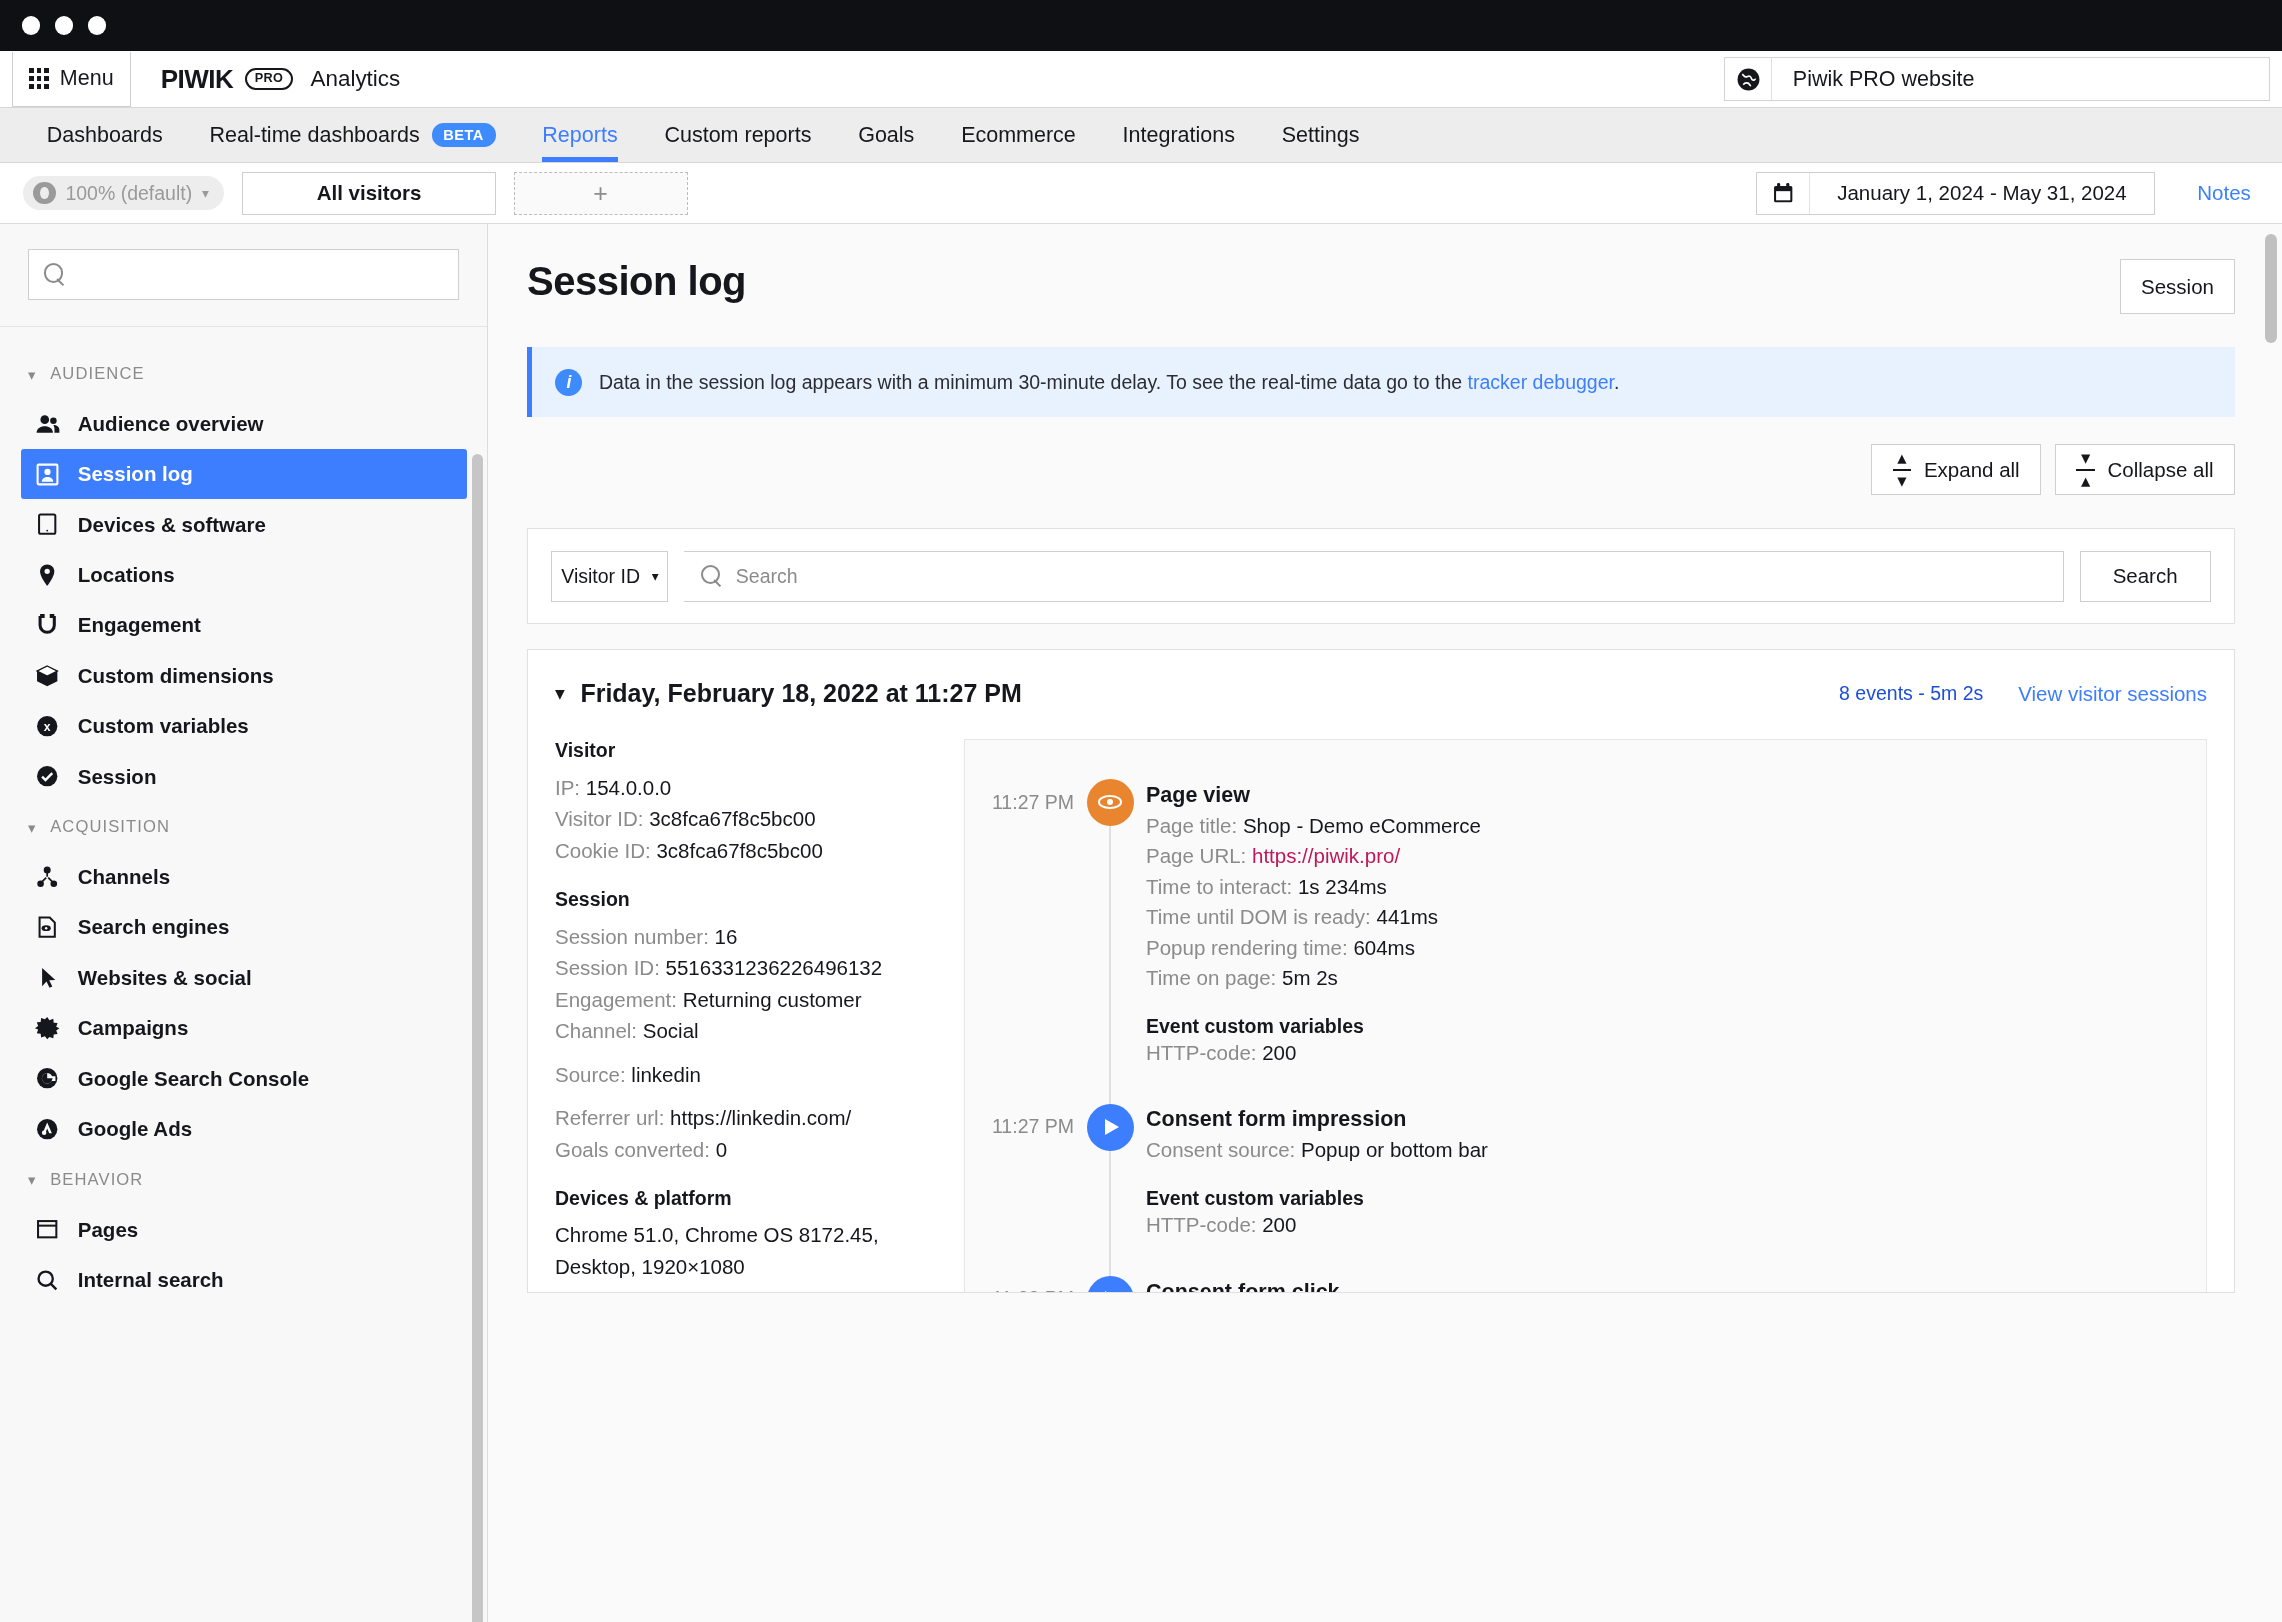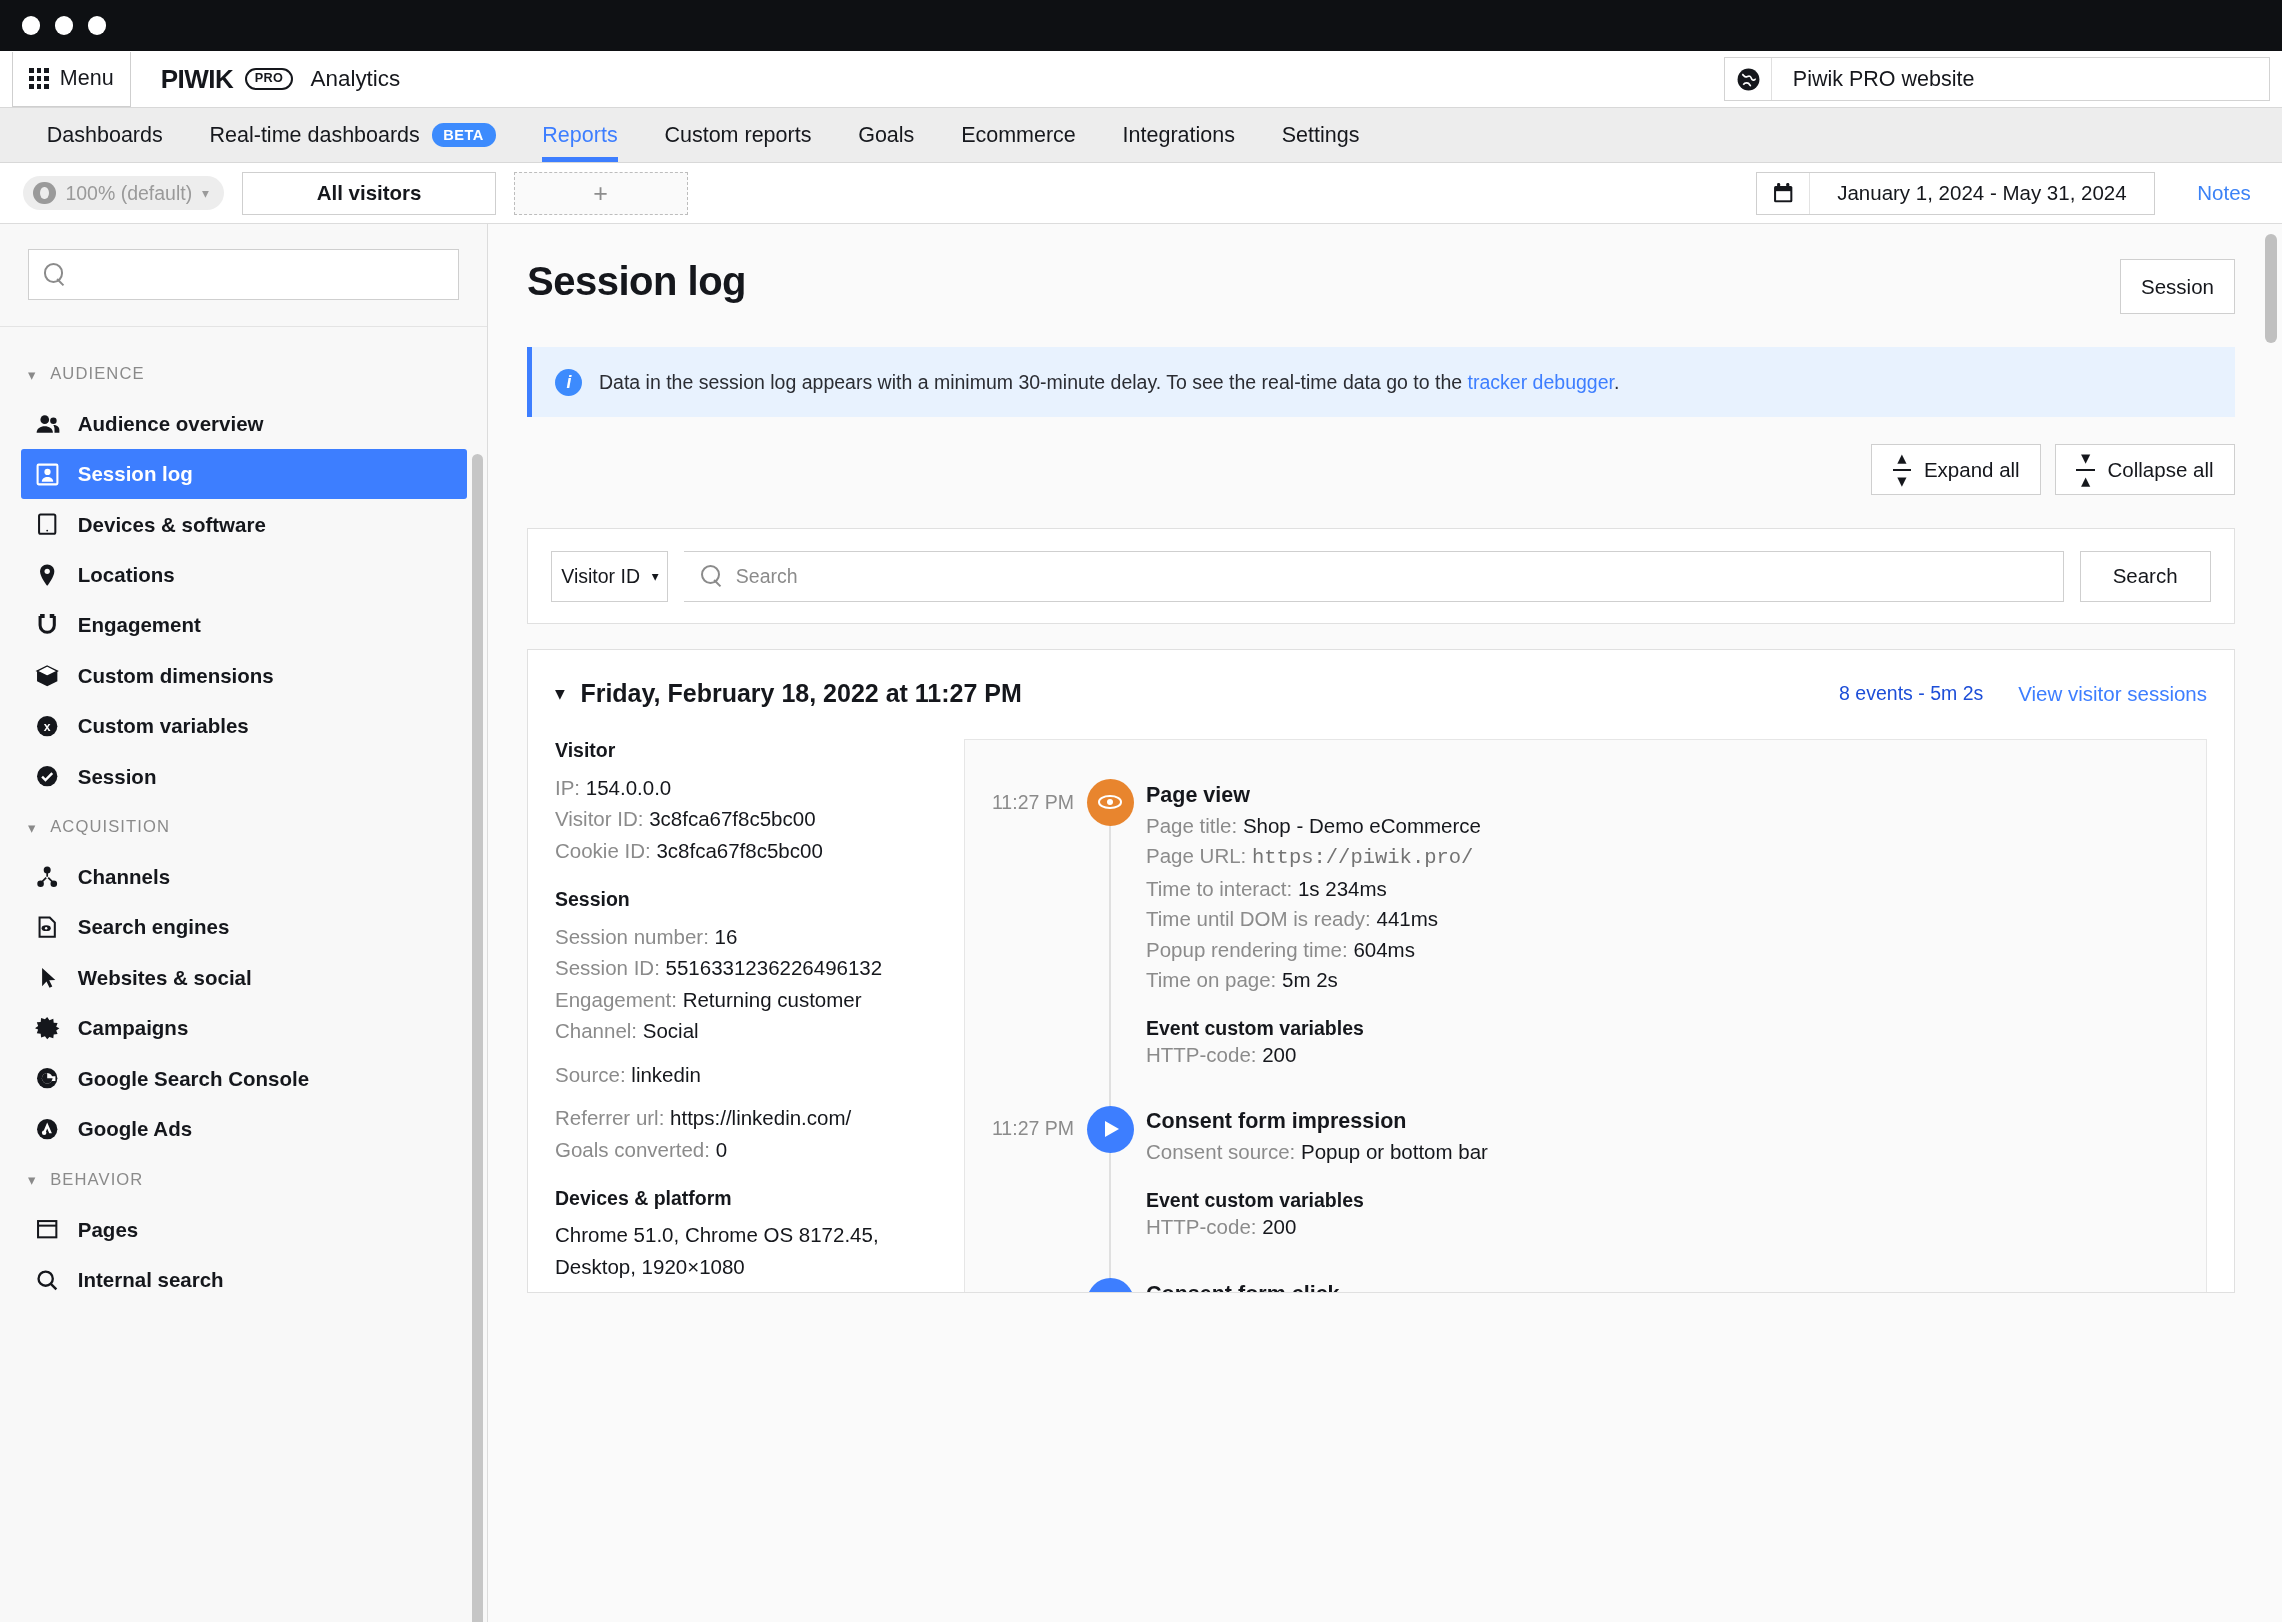--- a/index.html
+++ b/index.html
@@ -288,21 +288,21 @@
   .ev-eye i { width: 5.9px; height: 5.9px; border-radius: 50%; background: #fff; display: block; }
   .ev-play {
     width: 0; height: 0; border-left: 14.6px solid #fff;
     border-top: 8.8px solid transparent; border-bottom: 8.8px solid transparent;
     margin-left: 3.9px;
   }
   .ev-body { flex: 1; padding-top: 13.7px; padding-right: 23.4px; min-width: 0; }
   .ev-title { font-size: 21.5px; font-weight: 700; color: #15171c; margin-bottom: 2.9px; }
   .ev-row { font-size: 20.5px; color: #8b8b8b; line-height: 1.49; }
   .ev-row b { color: #15171c; font-weight: 400; }
-  .ev-row a { color: #737373; text-decoration: none; font-family: Liberation Mono, monospace; }
+  .ev-row a { color: #be185d; text-decoration: none; }
   .ev-sub-head { font-size: 19.5px; font-weight: 700; color: #15171c; margin-top: 21.5px; }
   .ev-space { height: 25px; }
 </style>
 </head>
 <body>
 
 <div class="titlebar">
   <span class="dot"></span>
   <span class="dot"></span>
   <span class="dot"></span>

